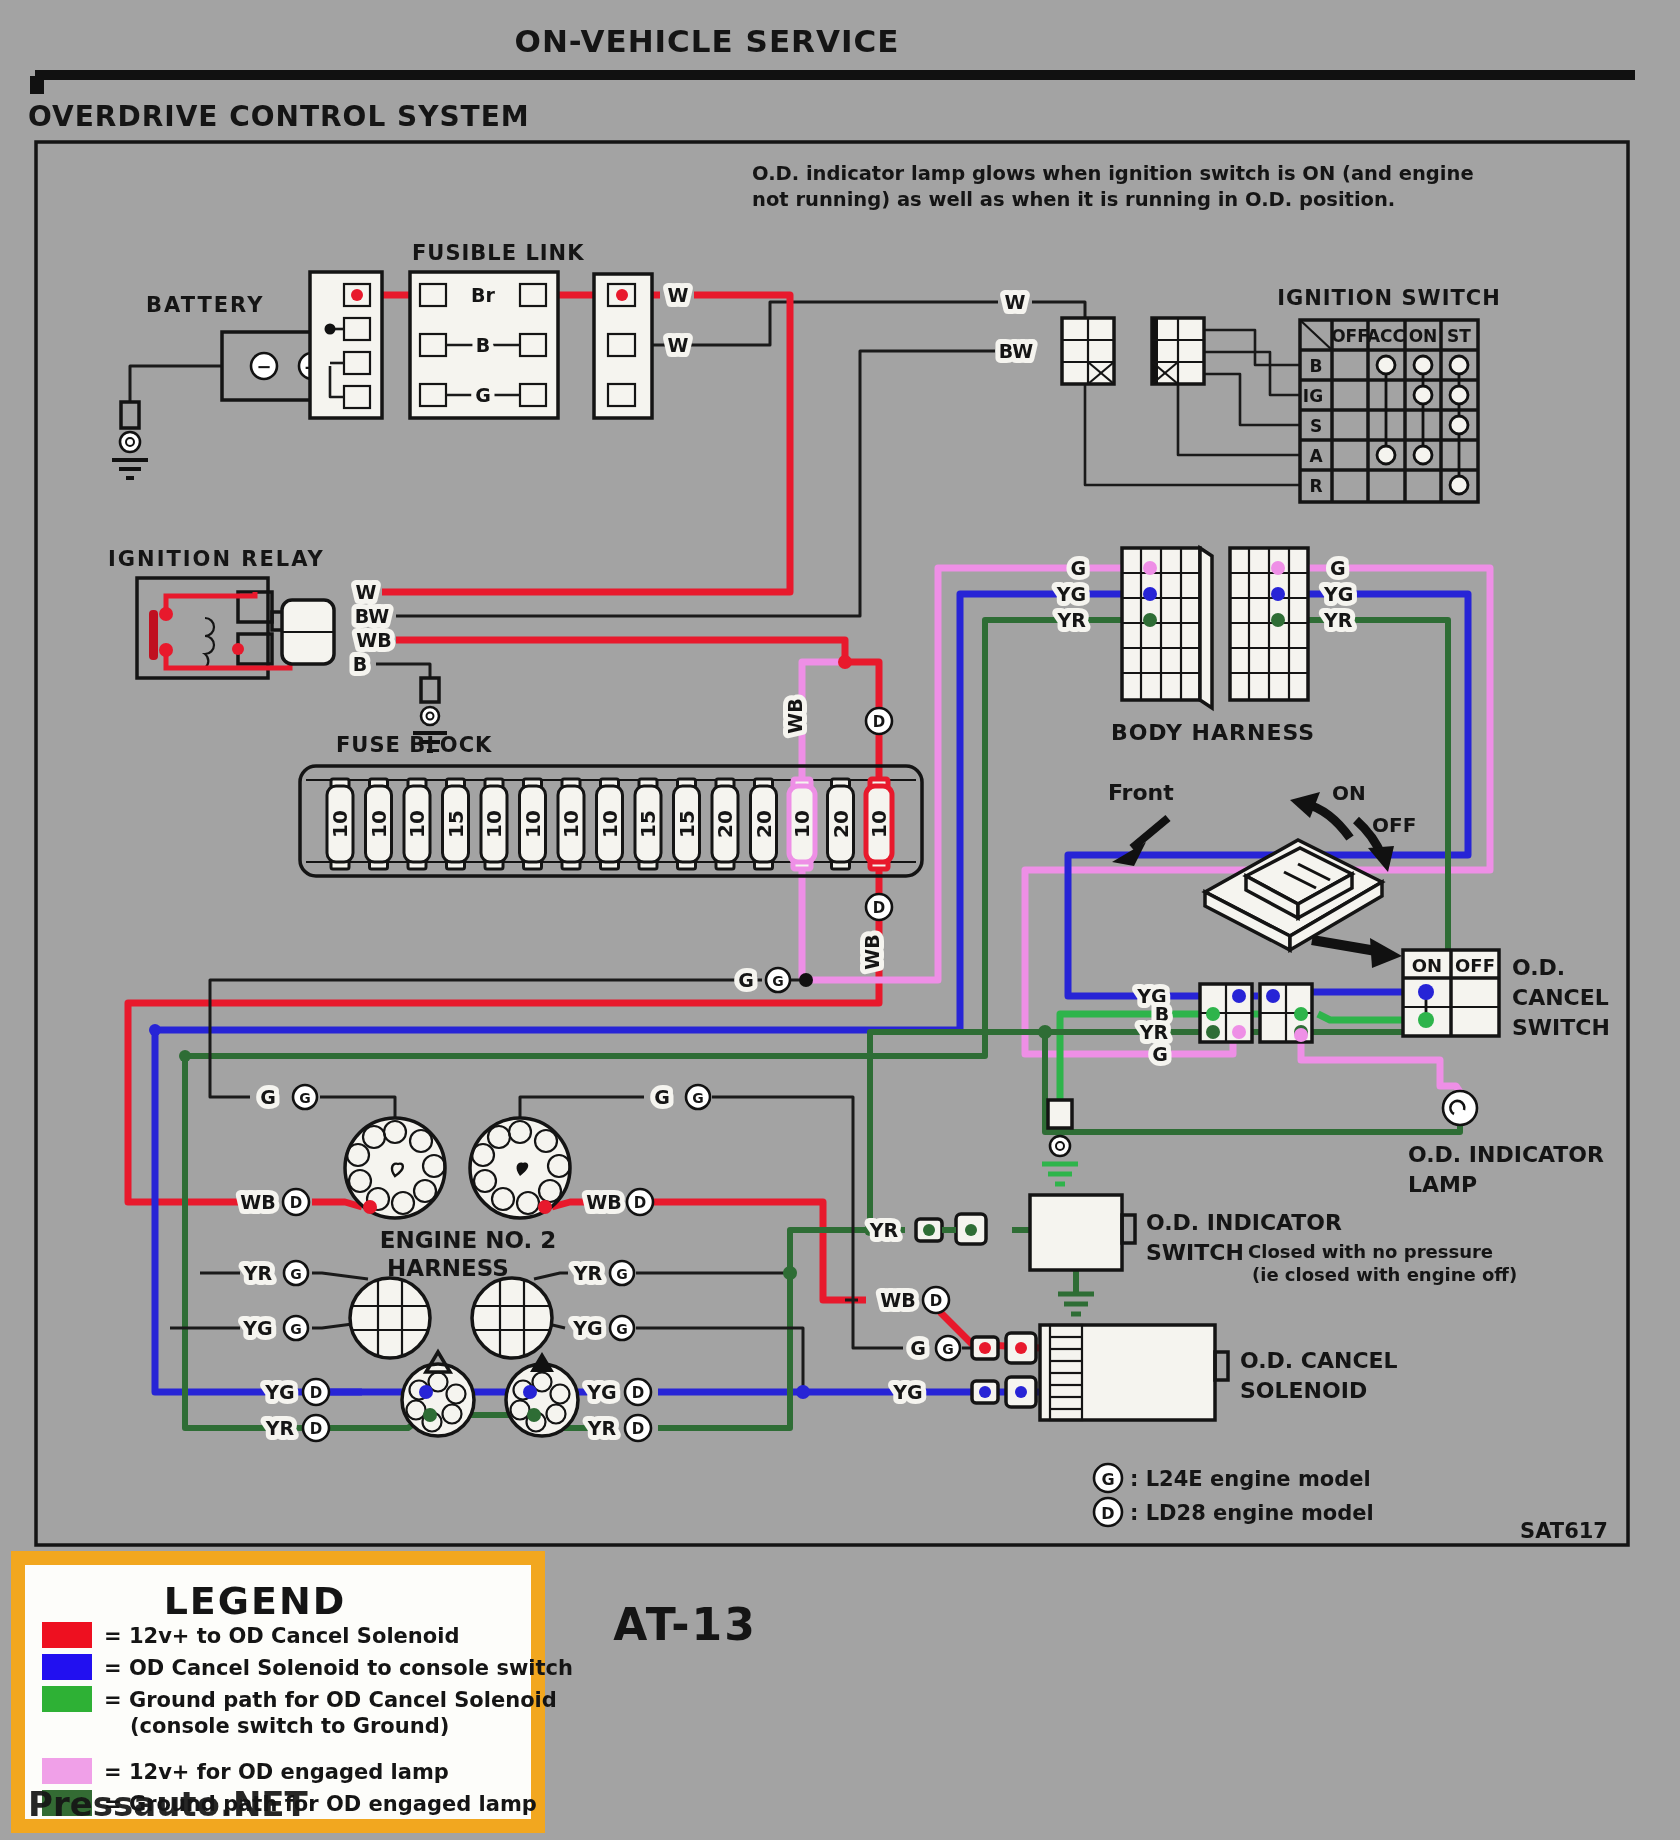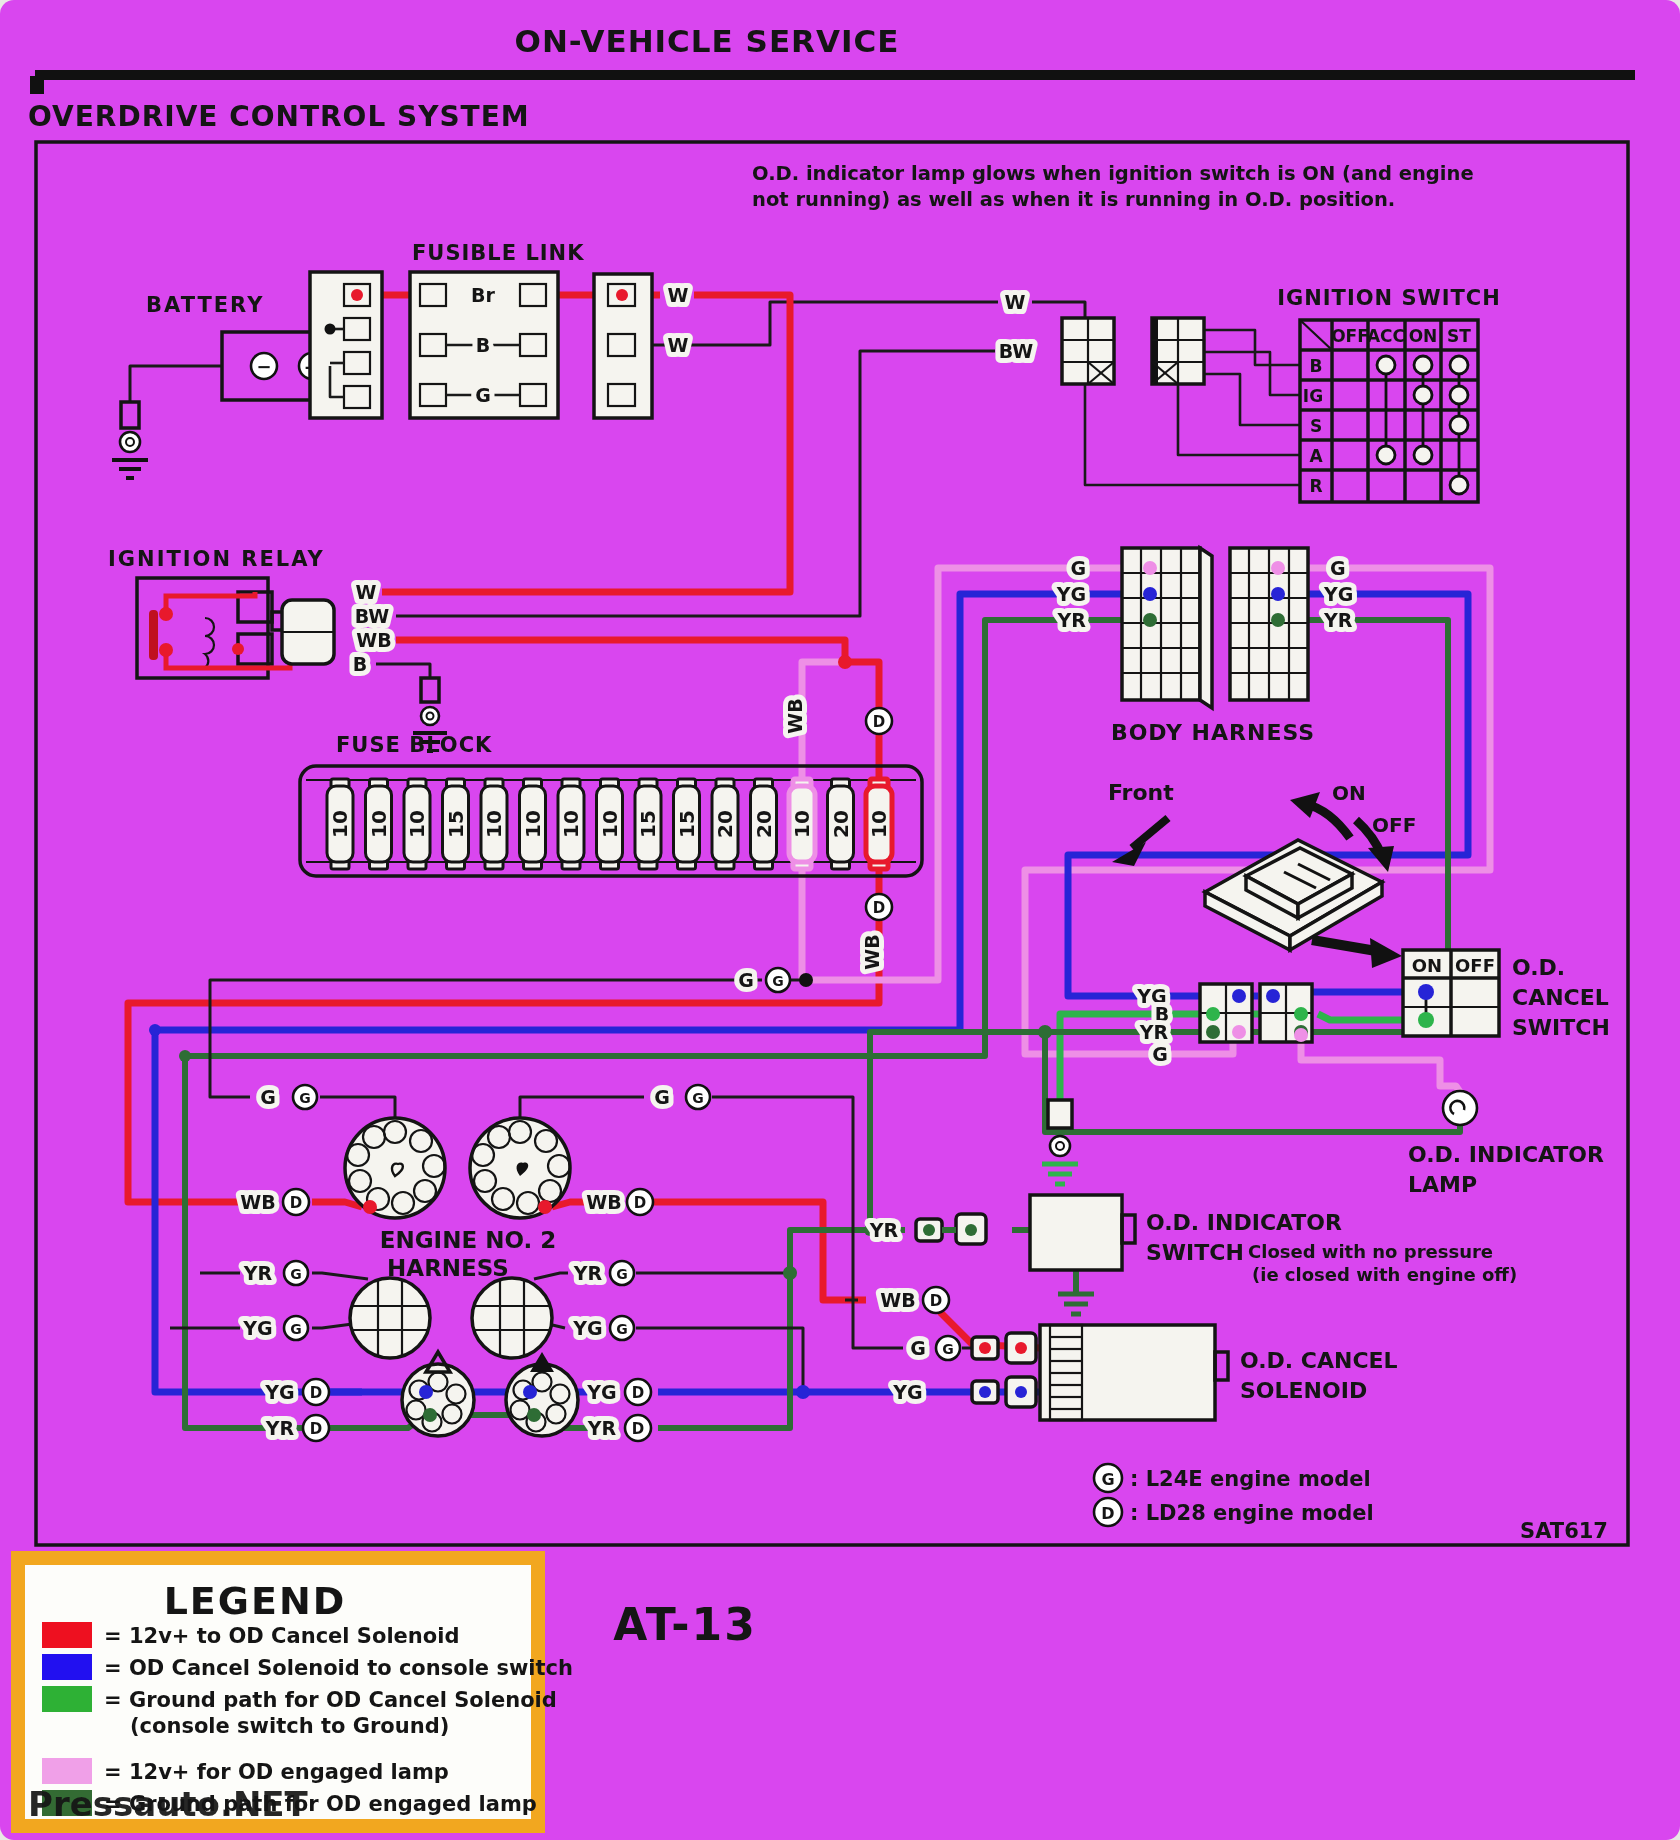--- a/index.html
+++ b/index.html
@@ -1,16 +1,16 @@
 <!DOCTYPE html>
 <html><head>
 <meta charset="utf-8">
 <style>
   html,body{margin:0;padding:0;background:#e9e8e4;}
-  #page{width:1680px;height:1840px;background:#d946ef;position:relative;overflow:hidden;border-radius:14px;}
+  #page{width:1680px;height:1840px;background:#a3a3a3;position:relative;overflow:hidden;}
   svg{display:block}
   .t{font-family:"DejaVu Sans",sans-serif;font-weight:bold;fill:#151515;}
   .ko{paint-order:stroke;stroke:#f5f4ef;stroke-width:10;stroke-linejoin:round;}
   .wk{fill:none;stroke:#1a1a1a;stroke-width:3;stroke-linejoin:round;}
   .wk2{fill:none;stroke:#1a1a1a;stroke-width:2.6;stroke-linejoin:round;}
   .wr{fill:none;stroke:#e8192c;stroke-width:7;stroke-linejo in:round;}
   .wr,.wp,.wb2,.wg,.wdg{stroke-linejoin:round;stroke-linecap:butt;fill:none;}
   .wr{stroke:#e8192c;stroke-width:7;}
   .wp{stroke:#ee8fe6;stroke-width:7;}
   .wb2{stroke:#2724d6;stroke-width:7;}

